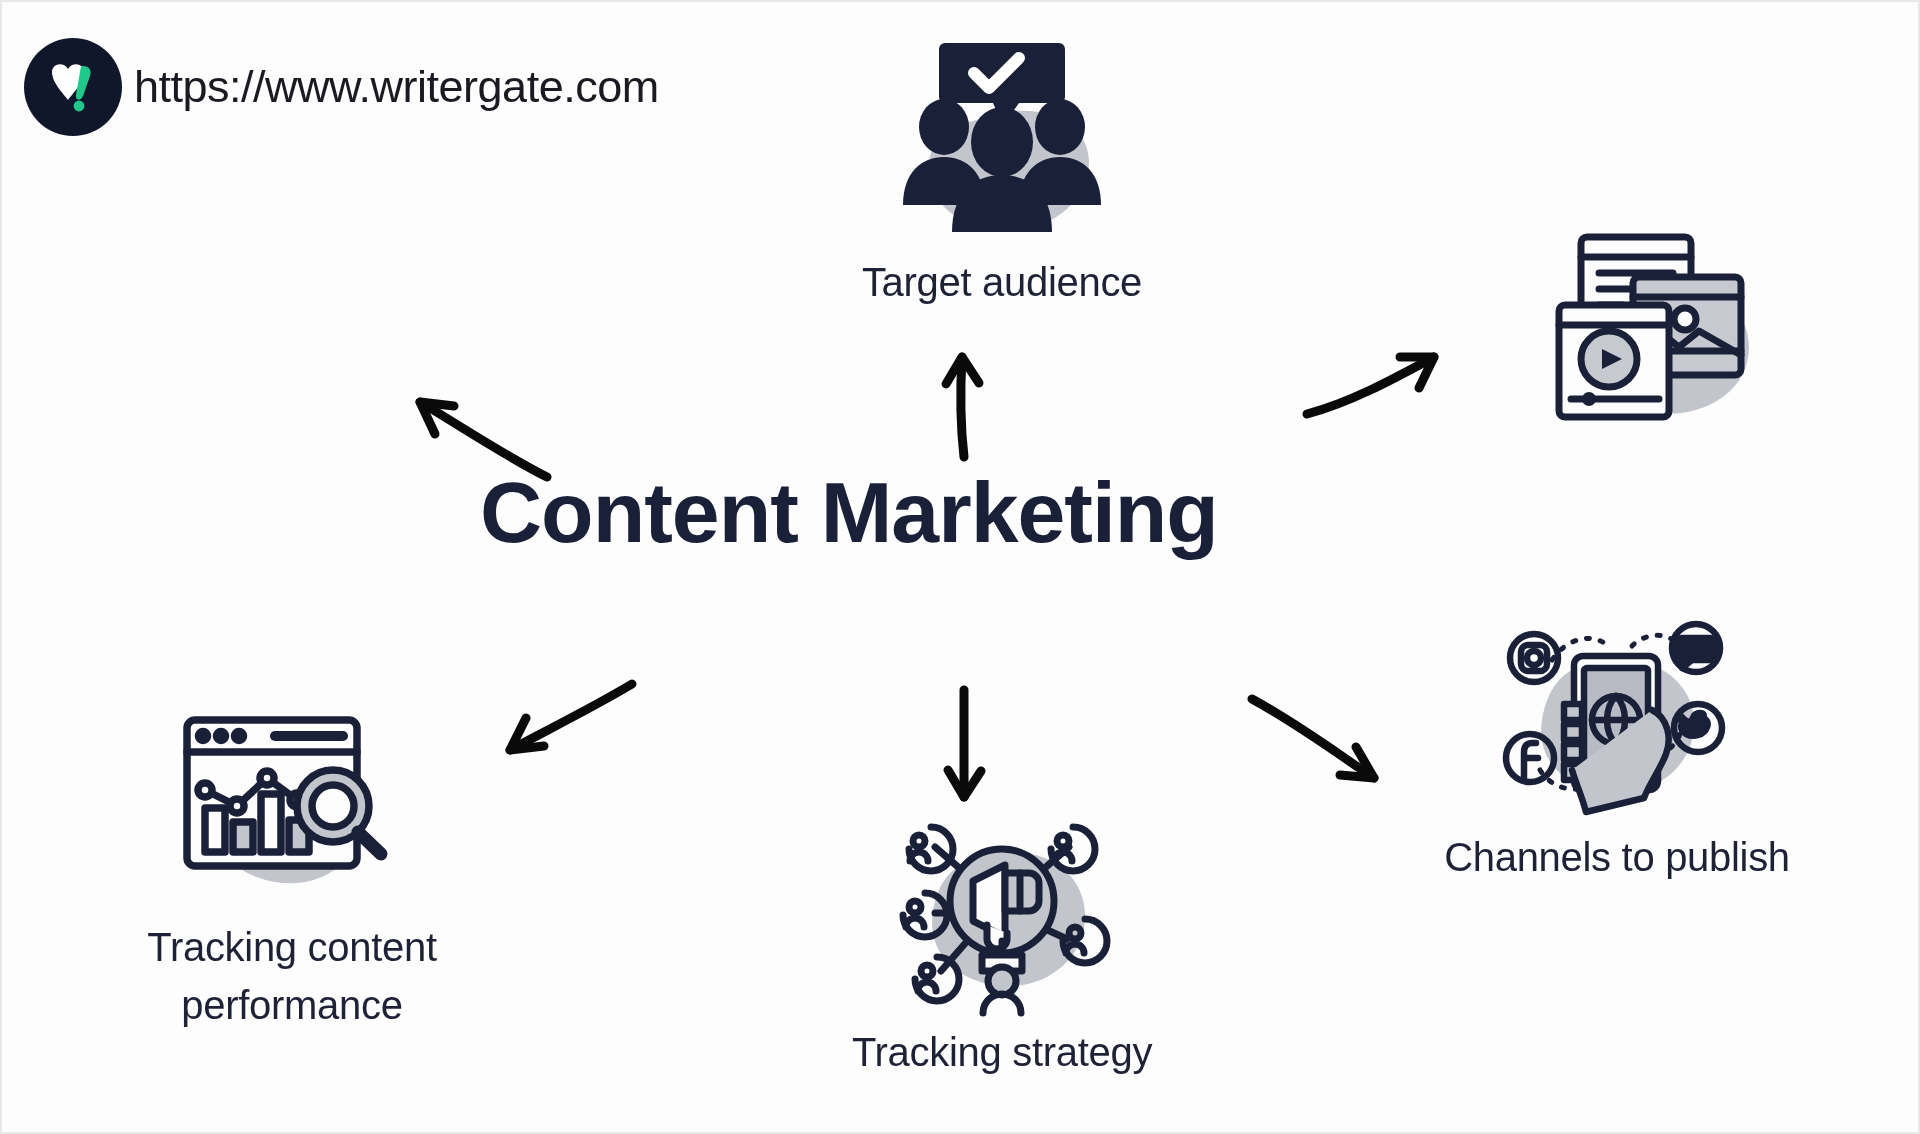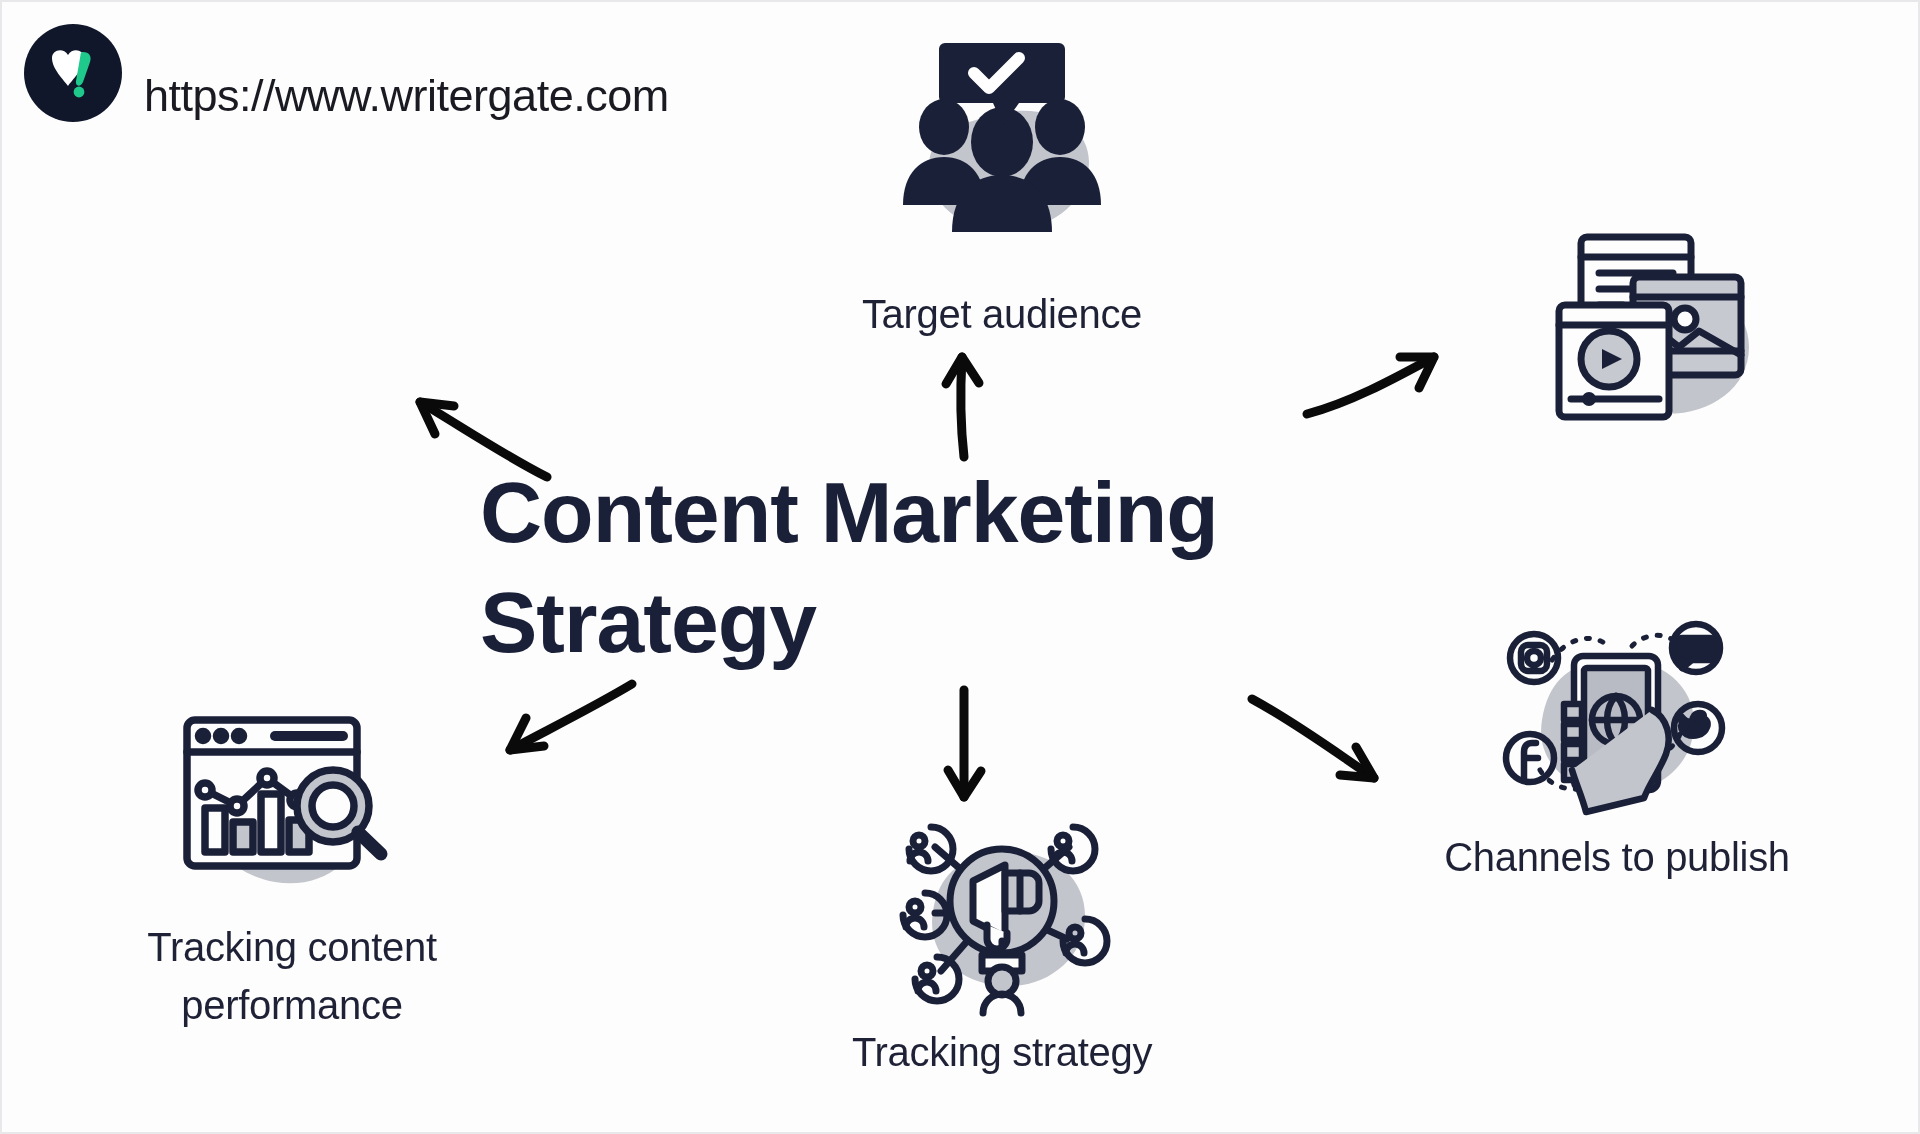--- a/index.html
+++ b/index.html
@@ -17,24 +17,24 @@
     background: #fdfdfd;
     border: 2px solid #e8e8ea;
     box-sizing: border-box;
     overflow: hidden;
   }
 
   
   #brand {
     position: absolute;
     left: 22px;
-    top: 22px;
+    top: 36px;
     display: flex;
-    align-items: flex-end;
-    gap: 22px;
+    align-items: center;
+    gap: 12px;
   }
   #brand-mark {
     width: 98px;
     height: 98px;
     border-radius: 50%;
     background: #10172b;
     display: flex;
     align-items: center;
     justify-content: center;
   }
@@ -82,21 +82,21 @@
     font-family: "Liberation Sans", sans-serif;
     font-weight: 300;
     font-size: 40px;
     line-height: 1.45;
     color: #1f2236;
     text-align: center;
     letter-spacing: -0.3px;
     white-space: pre-line;
   }
 
-  #node-target    { left: 790px;  top: 35px;  width: 420px; gap: 32px; }
+  #node-target    { left: 790px;  top: 35px;  width: 420px; }
   #node-goals     { left: 140px;  top: 230px; width: 330px; }
   #node-types     { left: 1460px; top: 225px; width: 400px; }
   #node-channels  { left: 1400px; top: 610px; width: 430px; }
   #node-tracking  { left: 90px;   top: 700px; width: 400px; justify-content: flex-end; }
   #node-promo     { left: 790px;  top: 805px; width: 420px; }
 
   
   #arrows {
     position: absolute;
     left: 0; top: 0;
@@ -139,21 +139,20 @@
       <path d="M962 688 C 962 718, 962 758, 962 795"></path>
       <path d="M962 795 L 946 768 M962 795 L 979 769"></path>
 
       <path d="M1250 697 C 1296 722, 1336 752, 1372 776"></path>
       <path d="M1372 776 L 1338 773 M1372 776 L 1354 745"></path>
     </g>
   </svg>
 
   <div id="center-title">
     <span class="ln">Content Marketing</span>
-    <span class="ln">Strategy</span>
   </div>
 
   <div class="node" id="node-target">
     <div class="node-art">
       <svg width="250" height="210" viewBox="0 0 250 210" aria-hidden="true">
         <path d="M118 78 C 166 64, 212 86, 212 125 C 212 168, 168 196, 125 194 C 80 192, 48 162, 52 126 C 56 92, 80 88, 118 78 Z" fill="#c3c5cc"></path>
 
         <ellipse cx="67" cy="90" rx="25" ry="28" fill="#1b2039"></ellipse>
         <path d="M26 168 C 26 136, 44 120, 67 120 C 90 120, 108 136, 108 168 Z" fill="#1b2039"></path>
 

